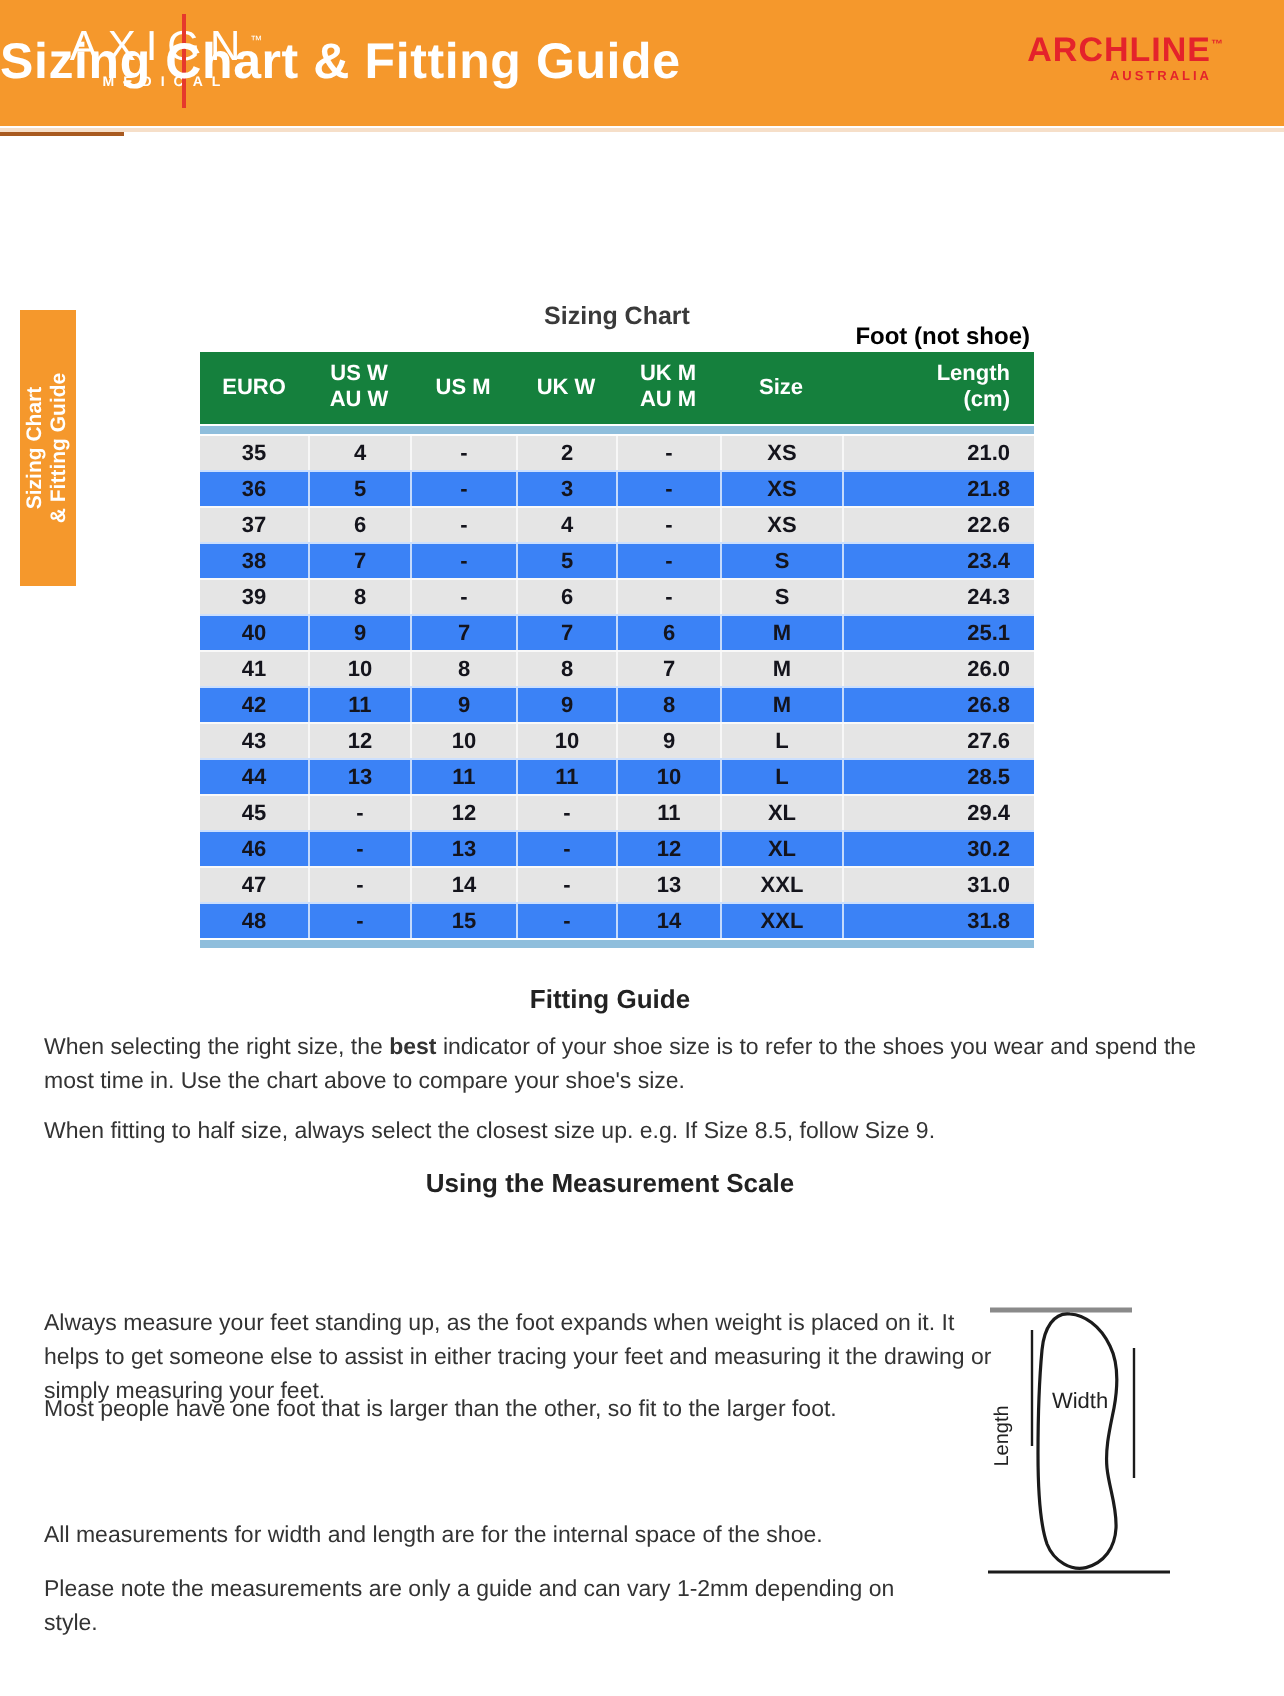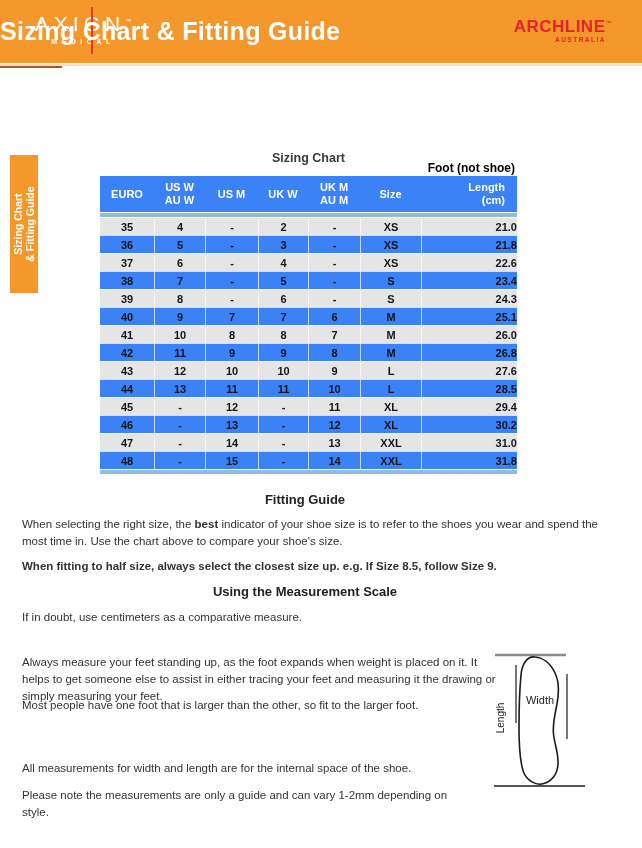--- a/index.html
+++ b/index.html
@@ -29,32 +29,32 @@
                  color:#fff;font-weight:bold;font-size:10.5px;line-height:12px;}
 
   
   .chart-head{position:absolute;left:100px;top:151px;width:417px;height:24px;}
   .chart-title{position:absolute;left:0;top:0;width:100%;text-align:center;
                font-size:12.5px;font-weight:bold;color:#3a3a3a;}
   .foot-note{position:absolute;right:2px;top:10px;font-size:12px;font-weight:bold;color:#000;}
 
   .size-table{position:absolute;left:100px;top:176px;width:417px;}
   .thead{display:grid;grid-template-columns:54px 51px 53px 50px 52px 61px 96px;
-         background:#3b82f6;height:36px;}
+         background:#15803d;height:36px;}
   .thcell{display:flex;flex-direction:column;align-items:center;justify-content:center;
           color:#fff;font-weight:bold;font-size:11px;line-height:13px;box-sizing:border-box;}
   .thcell.col6{align-items:flex-end;padding-right:12px;}
   .strip{height:4px;background:#8FBEDC;border-top:1px solid #fff;border-bottom:1px solid #fff;box-sizing:content-box;}
   .trow{display:grid;grid-template-columns:54px 51px 53px 50px 52px 61px 96px;height:17px;background:#e5e5e5;}
   .trow + .trow{border-top:1px solid rgba(255,255,255,.75);}
   .trow.alt{background:#3b82f6;}
   .tcell{display:flex;align-items:center;justify-content:center;font-size:11px;font-weight:bold;
          color:#14141c;box-sizing:border-box;}
   .tcell + .tcell{border-left:1px solid rgba(255,255,255,.7);}
-  .tcell.col6{justify-content:flex-end;}
+  .tcell.col6{justify-content:flex-end;padding-right:12px;}
 
   
   .h-center{position:absolute;left:0;width:610px;text-align:center;
             font-size:13px;font-weight:bold;color:#222;}
   .para{position:absolute;left:22px;font-size:11.5px;color:#333;line-height:17px;}
 
   
   .foot-diagram{position:absolute;left:483px;top:645px;width:160px;height:150px;}
   .foot-diagram text{font-family:"Liberation Sans", sans-serif;fill:#222;}
 </style>
@@ -244,24 +244,23 @@
           <div class="tcell col4">14</div>
           <div class="tcell col5">XXL</div>
           <div class="tcell col6">31.8</div>
         </div>
       </div>
     <div class="strip"></div>
   </div>
 
   <div class="h-center" style="top:492px;">Fitting Guide</div>
   <div class="para" style="top:516px;width:585px;"><span>When selecting the right size, the </span><b>best</b><span> indicator of your shoe size is to refer to the shoes you wear and spend the most time in. Use the chart above to compare your shoe's size.</span></div>
-  <div class="para" style="top:558px;width:600px;font-weight:bold;">When fitting to half size, always select the closest size up. e.g. If Size 8.5, follow Size 9.</div>
+  <div class="para" style="top:558px;width:600px;">When fitting to half size, always select the closest size up. e.g. If Size 8.5, follow Size 9.</div>
 
   <div class="h-center" style="top:584px;">Using the Measurement Scale</div>
-  <div class="para" style="top:609px;width:600px;">If in doubt, use centimeters as a comparative measure.</div>
   <div class="para" style="top:642px;width:478px;margin-top:12px;">Always measure your feet standing up, as the foot expands when weight is placed on it. It helps to get someone else to assist in either tracing your feet and measuring it the drawing or simply measuring your feet.</div>
   <div class="para" style="top:697px;width:478px;">Most people have one foot that is larger than the other, so fit to the larger foot.</div>
   <div class="para" style="top:760px;width:478px;">All measurements for width and length are for the internal space of the shoe.</div>
   <div class="para" style="top:787px;width:450px;">Please note the measurements are only a guide and can vary 1-2mm depending on style.</div>
 
   <svg class="foot-diagram" viewBox="0 0 160 150" width="160" height="150">
     <line x1="12" y1="10" x2="83" y2="10" stroke="#8a8a8a" stroke-width="2.6"></line>
     <path d="M 52,12 C 44,11 39,19 38,30 C 36.5,46 36,64 36,82 C 36,101 37,117 40.5,127 C 44,136 53,140.5 60,138.8 C 69,136.5 74.5,129 75,119 C 75.5,108 71.5,99 70.5,89 C 69.5,79 72,69 74,59 C 76,48 76.5,37 72,28 C 67,17.5 59,12.5 52,12 Z" fill="#ffffff" stroke="#1b1b1b" stroke-width="1.6"></path>
     <line x1="33" y1="20" x2="33" y2="78" stroke="#1b1b1b" stroke-width="1.2"></line>
     <line x1="84" y1="29" x2="84" y2="94" stroke="#1b1b1b" stroke-width="1.2"></line>

